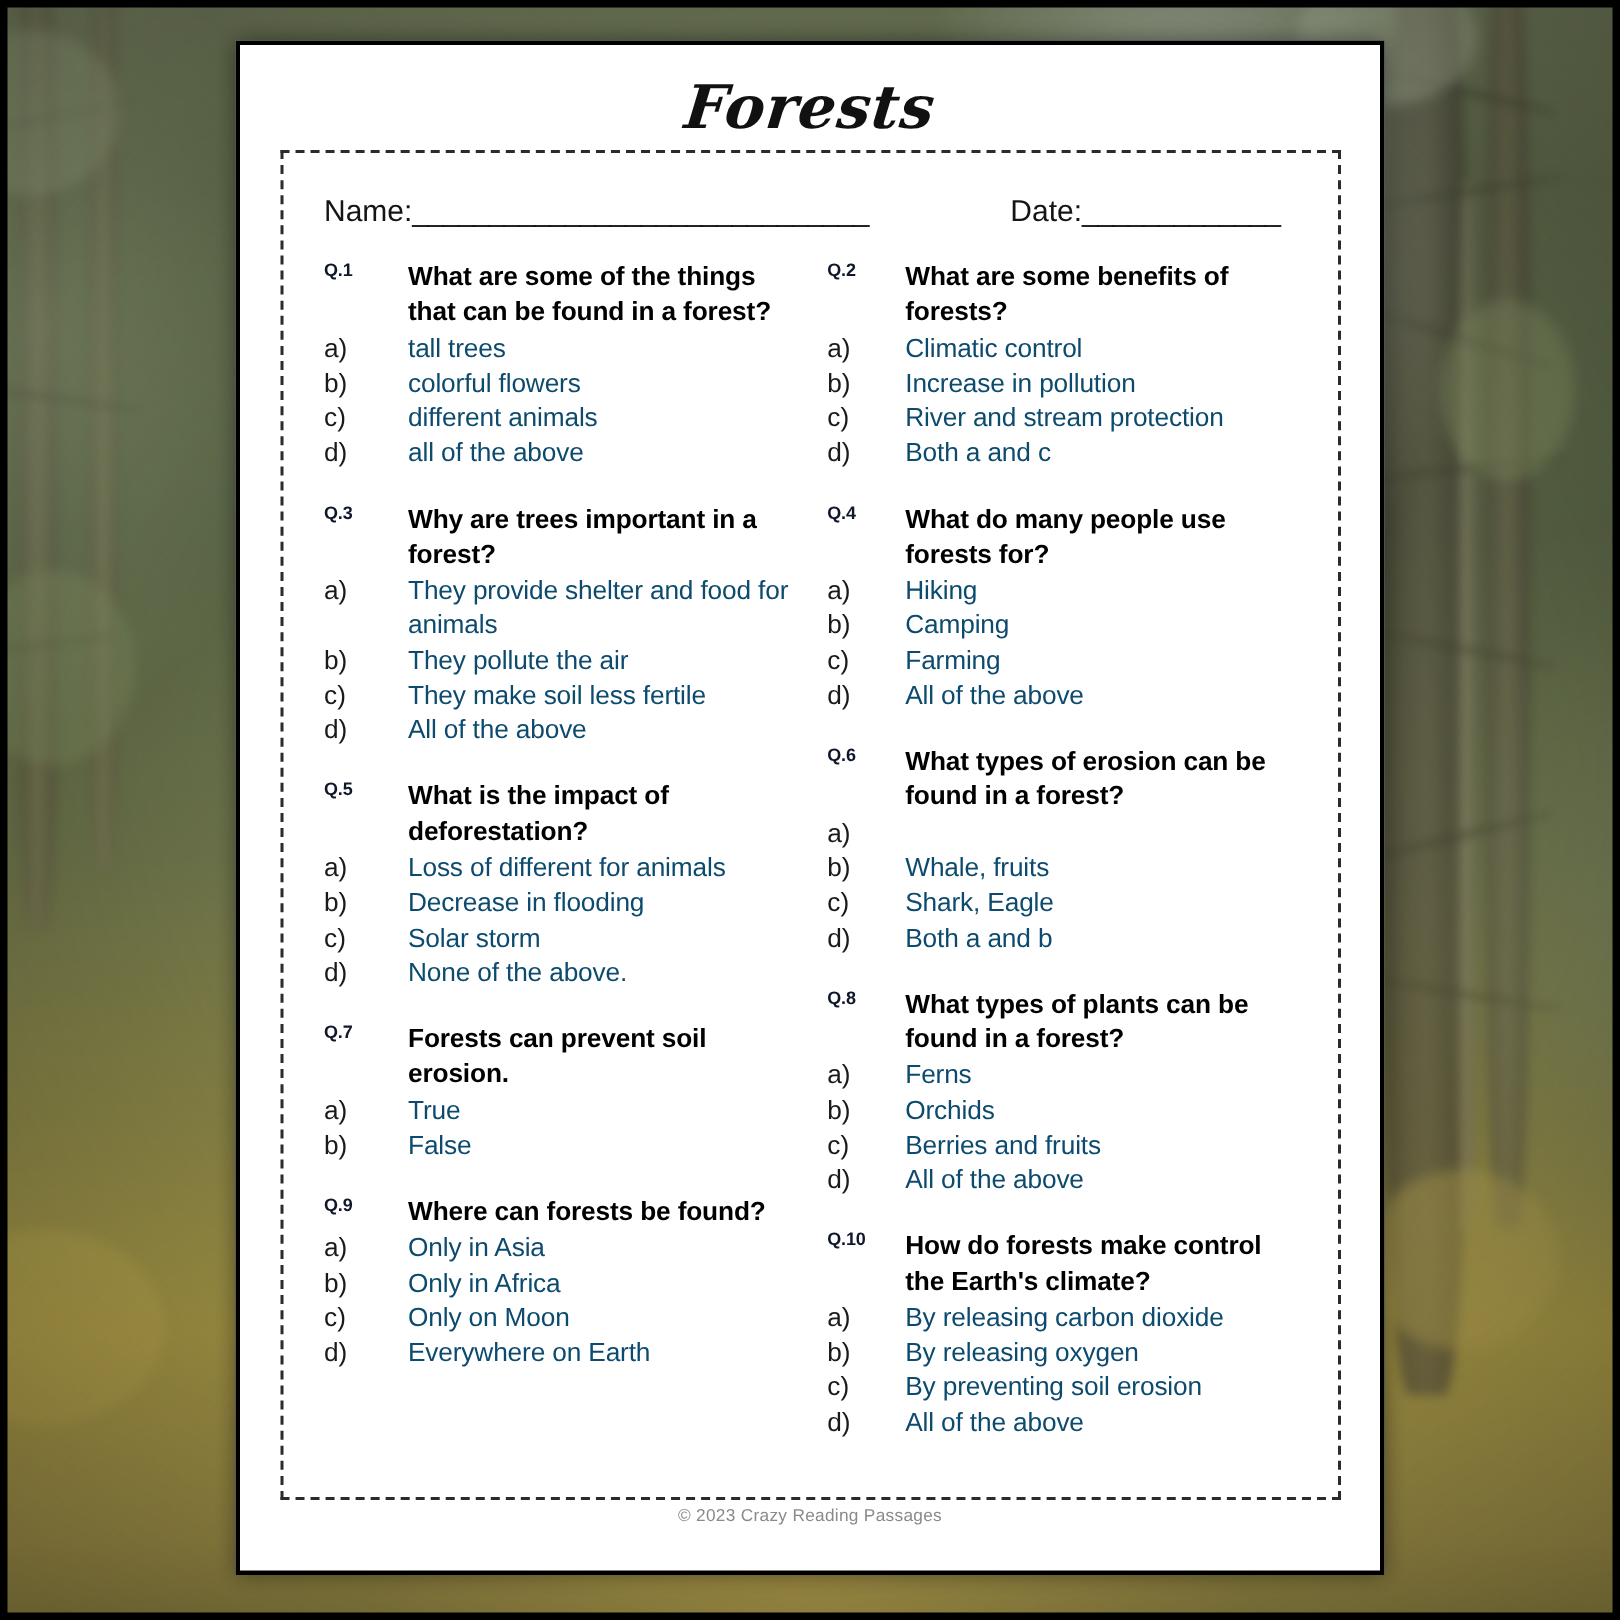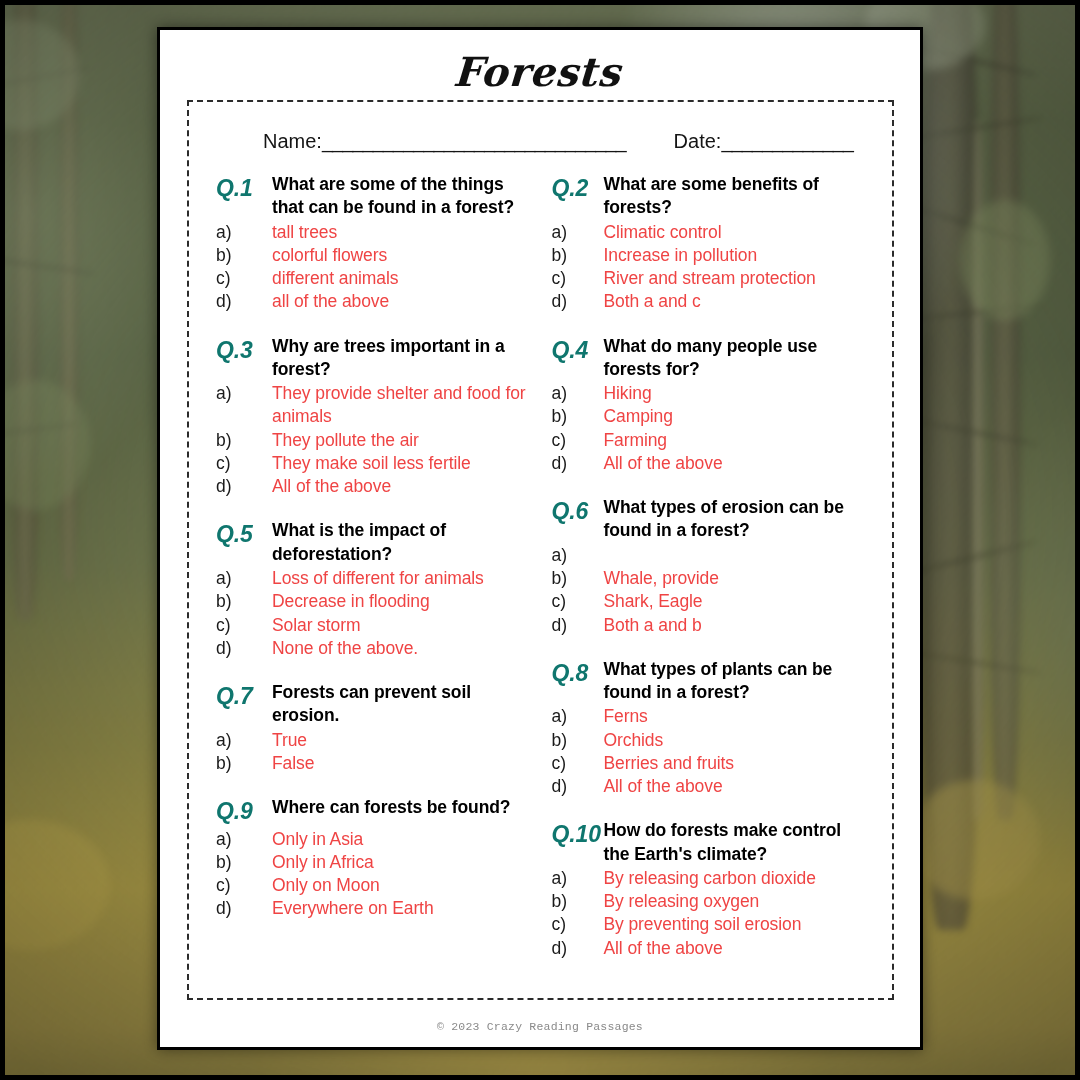--- a/index.html
+++ b/index.html
@@ -68,57 +68,57 @@
   }
   .sheet{
     position:absolute;left:27px;top:70px;right:26px;bottom:47px;
     border:2px dashed #2b2b2b;box-sizing:border-box;
     padding:22px 17px 10px 17px;
   }
 
   
   .idrow{display:flex;align-items:baseline;padding:6px 8px 0 10px;}
   .idfield{font-size:20px;color:#151515;white-space:nowrap;letter-spacing:0;}
-  .idfield .lbl{font-size:20px;margin-left:47px;}
+  .idfield .lbl{font-size:20px;}
   .idfield .rule{letter-spacing:-1px;}
   .idrow .name{flex:0 0 auto;}
   .idrow .spacer{flex:1 1 auto;}
   .idrow .date{flex:0 0 auto;padding-right:14px;}
 
   
   .cols{display:flex;gap:14px;padding:20px 4px 0 6px;}
   .col{flex:1 1 0;min-width:0;}
   .col-left{padding-left:4px;}
   .col-right{padding-left:2px;}
 
   .qblock{margin-bottom:21px;}
   .qblock:last-child{margin-bottom:0;}
 
   .qline{display:flex;align-items:flex-start;margin-bottom:1px;}
   .qnum{
-    flex:0 0 56px;font-weight:700;font-size:23px;color:#0f766e;
-    line-height:1.33;letter-spacing:-.1px;font-style:italic;
+    flex:0 0 56px;font-weight:700;font-size:12px;color:#0f172a;
+    line-height:1.33;letter-spacing:-.1px;
   }
   .qtext{
     flex:1 1 auto;font-weight:700;font-size:17.5px;color:#000;
     line-height:1.33;letter-spacing:-.1px;
   }
   .oline{display:flex;align-items:flex-start;}
   .olbl{
     flex:0 0 56px;font-size:17.5px;color:#1a1a1a;line-height:1.33;
   }
   .otext{
-    flex:1 1 auto;font-size:17.5px;color:#ef4444;line-height:1.33;letter-spacing:-.1px;
+    flex:1 1 auto;font-size:17.5px;color:#0c4a6e;line-height:1.33;letter-spacing:-.1px;
   }
   .col-right .qnum,.col-right .olbl{flex-basis:52px;}
 
   
   .footer{
-    position:absolute;left:0;right:0;bottom:14px;text-align:center;
-    font-family:Liberation Mono, monospace;
+    position:absolute;left:0;right:0;bottom:30px;text-align:center;
+    font-family:Liberation Sans, sans-serif;
     font-size:11.5px;color:#8a8a8a;letter-spacing:.2px;
   }
 </style>
 </head>
 <body>
 
 <div id="stage">
 
   <div class="bg">
     <div class="bg-blurwrap">
@@ -330,21 +330,21 @@
             <div class="qblock">
               <div class="qline">
                 <div class="qnum">Q.6</div>
                 <div class="qtext">What types of erosion can be found in a forest?</div>
               </div>
               <div class="oline">
                 <div class="olbl">a)</div>
               </div>
               <div class="oline">
                 <div class="olbl">b)</div>
-                <div class="otext">Whale, provide</div>
+                <div class="otext">Whale, fruits</div>
               </div>
               <div class="oline">
                 <div class="olbl">c)</div>
                 <div class="otext">Shark, Eagle</div>
               </div>
               <div class="oline">
                 <div class="olbl">d)</div>
                 <div class="otext">Both a and b</div>
               </div>
             </div>

